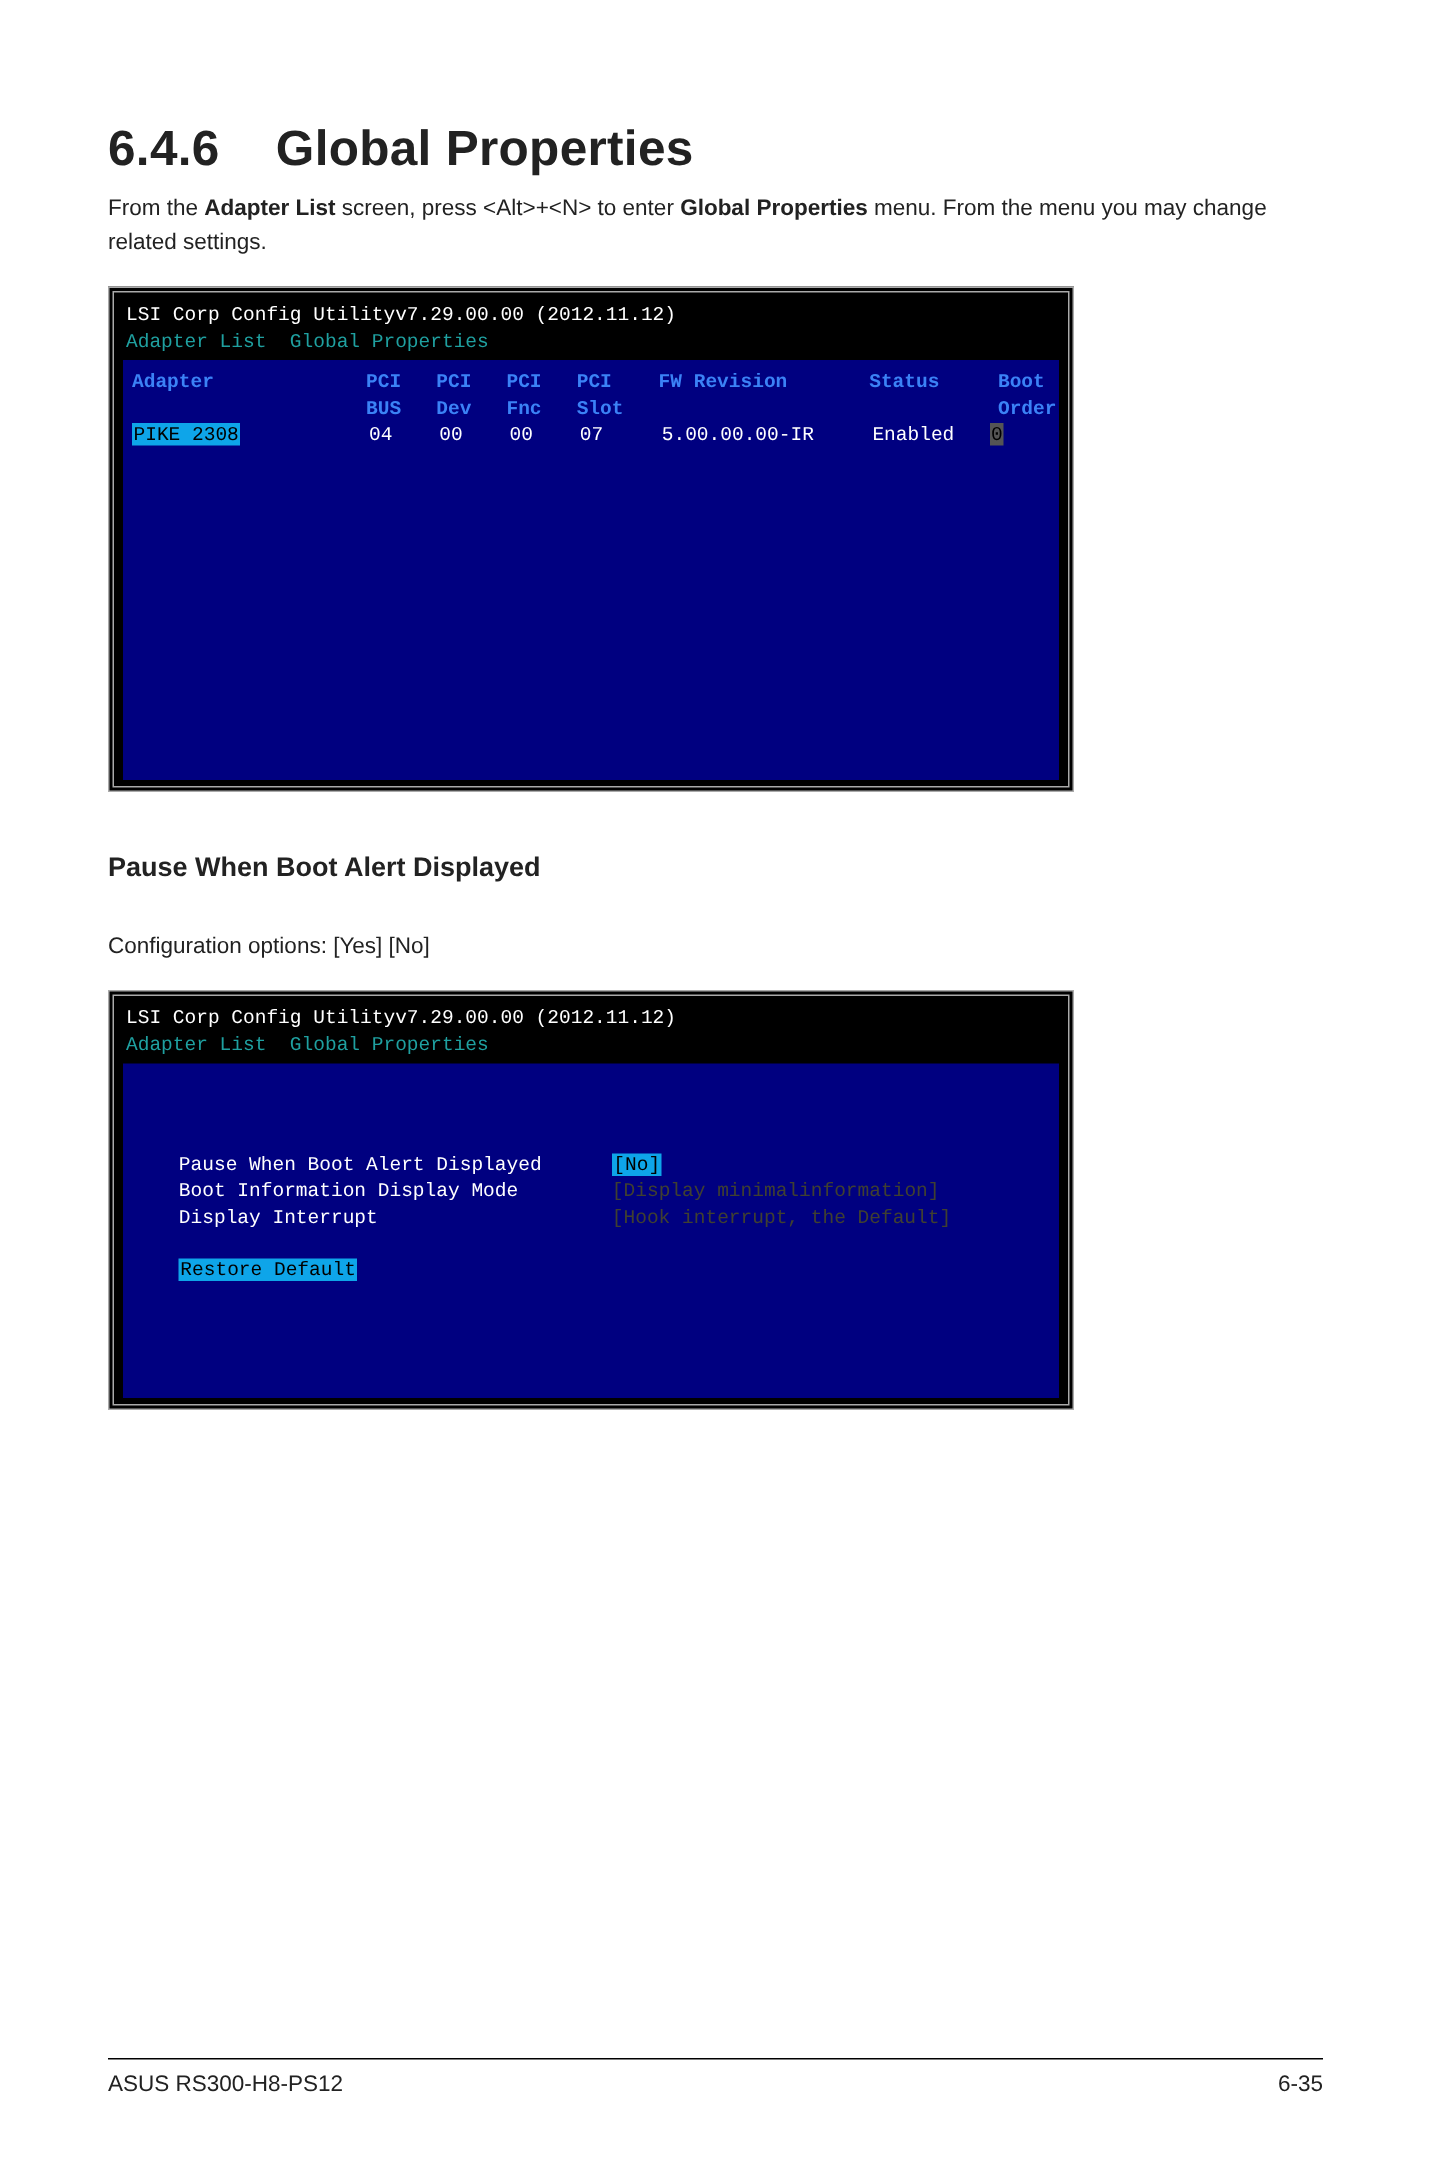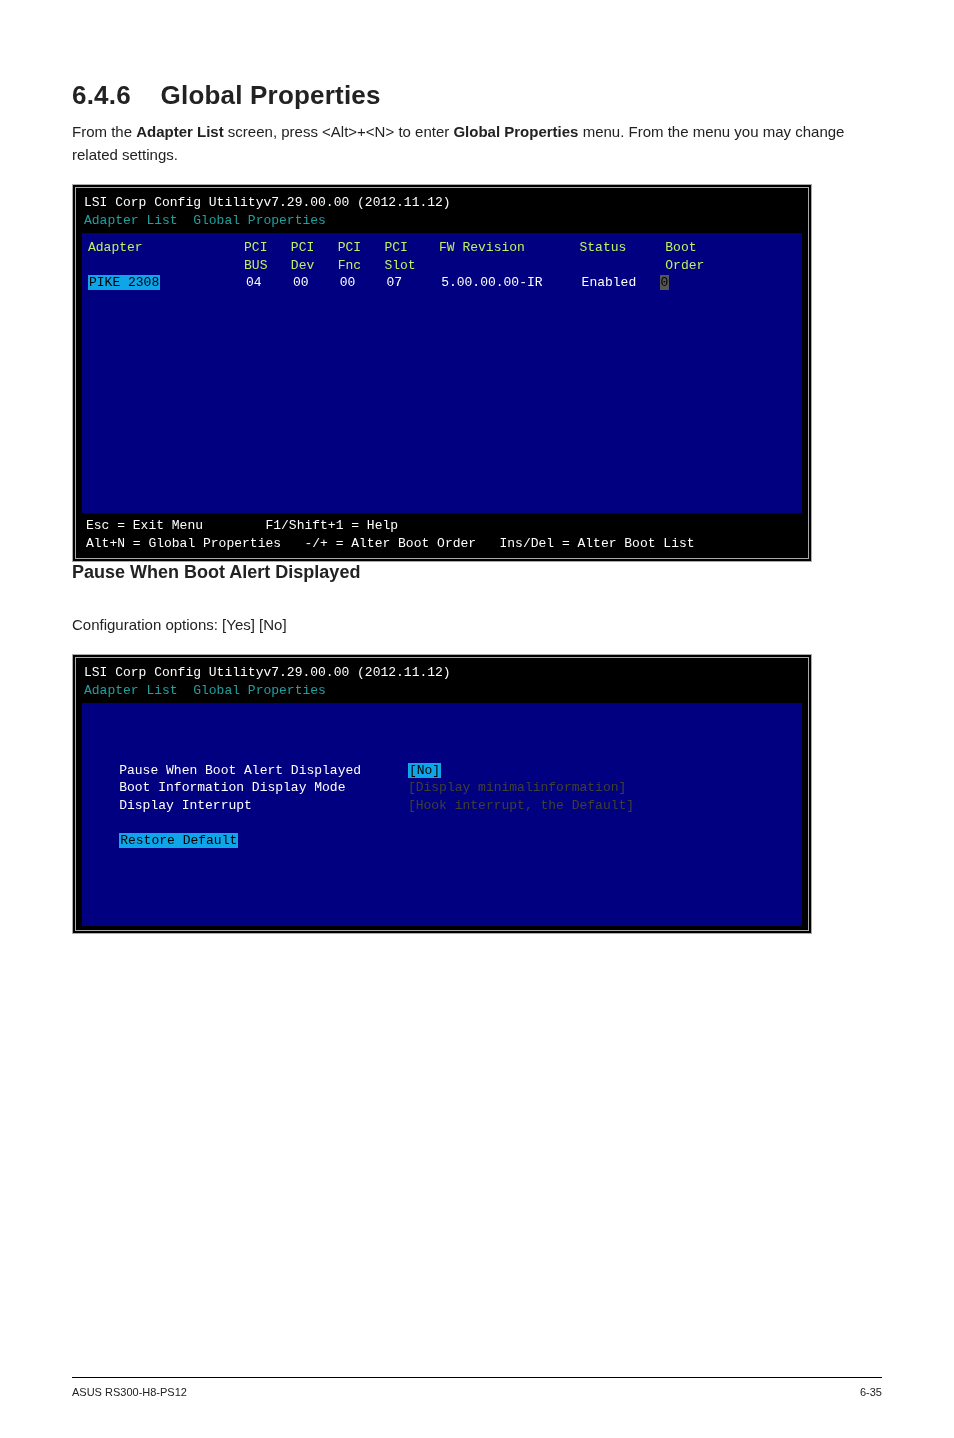--- a/index.html
+++ b/index.html
@@ -6,39 +6,40 @@
   body {
     width: 954px;
     height: 1438px;
     background: #fff;
     font-family: Arial, Helvetica, sans-serif;
     color: #222;
     padding: 80px 72px 50px 72px;
     position: relative;
   }
   h2.section-title {
-    font-size: 26px;
+    font-size: 33px;
     font-weight: bold;
     margin-bottom: 10px;
     letter-spacing: 0.2px;
   }
   p.body-text {
     font-size: 15px;
     line-height: 1.5;
     margin-bottom: 18px;
   }
   .bold { font-weight: bold; }
   .bios-frame {
     border: 4px double #aaa;
     background: #000;
     font-family: "Courier New", monospace;
     font-size: 13px;
     line-height: 1.35;
     color: #fff;
-    width: 740px;
+    width: 644px;
+    margin-bottom: 40px;
   }
   .bios-inner {
     padding: 4px 6px;
   }
   .bios-titlebar {
     background: #000;
     color: #fff;
     padding: 2px 2px 0 2px;
     display: flex;
     white-space: pre;
@@ -51,22 +52,23 @@
   .bios-body {
     background: #000080;
     min-height: 280px;
     padding: 6px 6px;
     white-space: pre;
   }
   .bios-body-short {
     min-height: 200px;
   }
   .col-head {
-    color: #bef264;
+    color: #3b82f6;
     white-space: pre;
+    font-weight: bold;
   }
   .cell-white { color: #fff; }
   .hl-row {
     display: inline-block;
     white-space: pre;
   }
   .hl-yellowbg {
     background: #0ea5e9;
     color: #000;
     padding: 0 1px;
@@ -90,21 +92,21 @@
     font-weight: bold;
     margin-bottom: 8px;
   }
   .page-footer {
     position: absolute;
     bottom: 40px;
     left: 72px;
     right: 72px;
     border-top: 1px solid #000;
     padding-top: 8px;
-    font-size: 11px;
+    font-size: 15px;
     display: flex;
     justify-content: space-between;
   }
   .title-version { color: #fff; }
 </style>
 </head>
 <body>
 
 <h2 class="section-title">
   <span>6.4.6</span>&nbsp;&nbsp;&nbsp;&nbsp;<span>Global Properties</span>
@@ -127,22 +129,20 @@
 
 
 
 
 
 
 
 
 
 </div>
-    <div class="bios-footer"><span>Esc = Exit Menu</span>        <span>F1/Shift+1 = Help</span>
-<span>Alt+N = Global Properties</span>   <span>-/+ = Alter Boot Order</span>   <span>Ins/Del = Alter Boot List</span></div>
   </div>
 </div>
 
 <h3 class="subhead">Pause When Boot Alert Displayed</h3>
 <p class="body-text">
   <br>
   <span>Configuration options: [Yes] [No]</span>
 </p>
 
 <div class="bios-frame">

